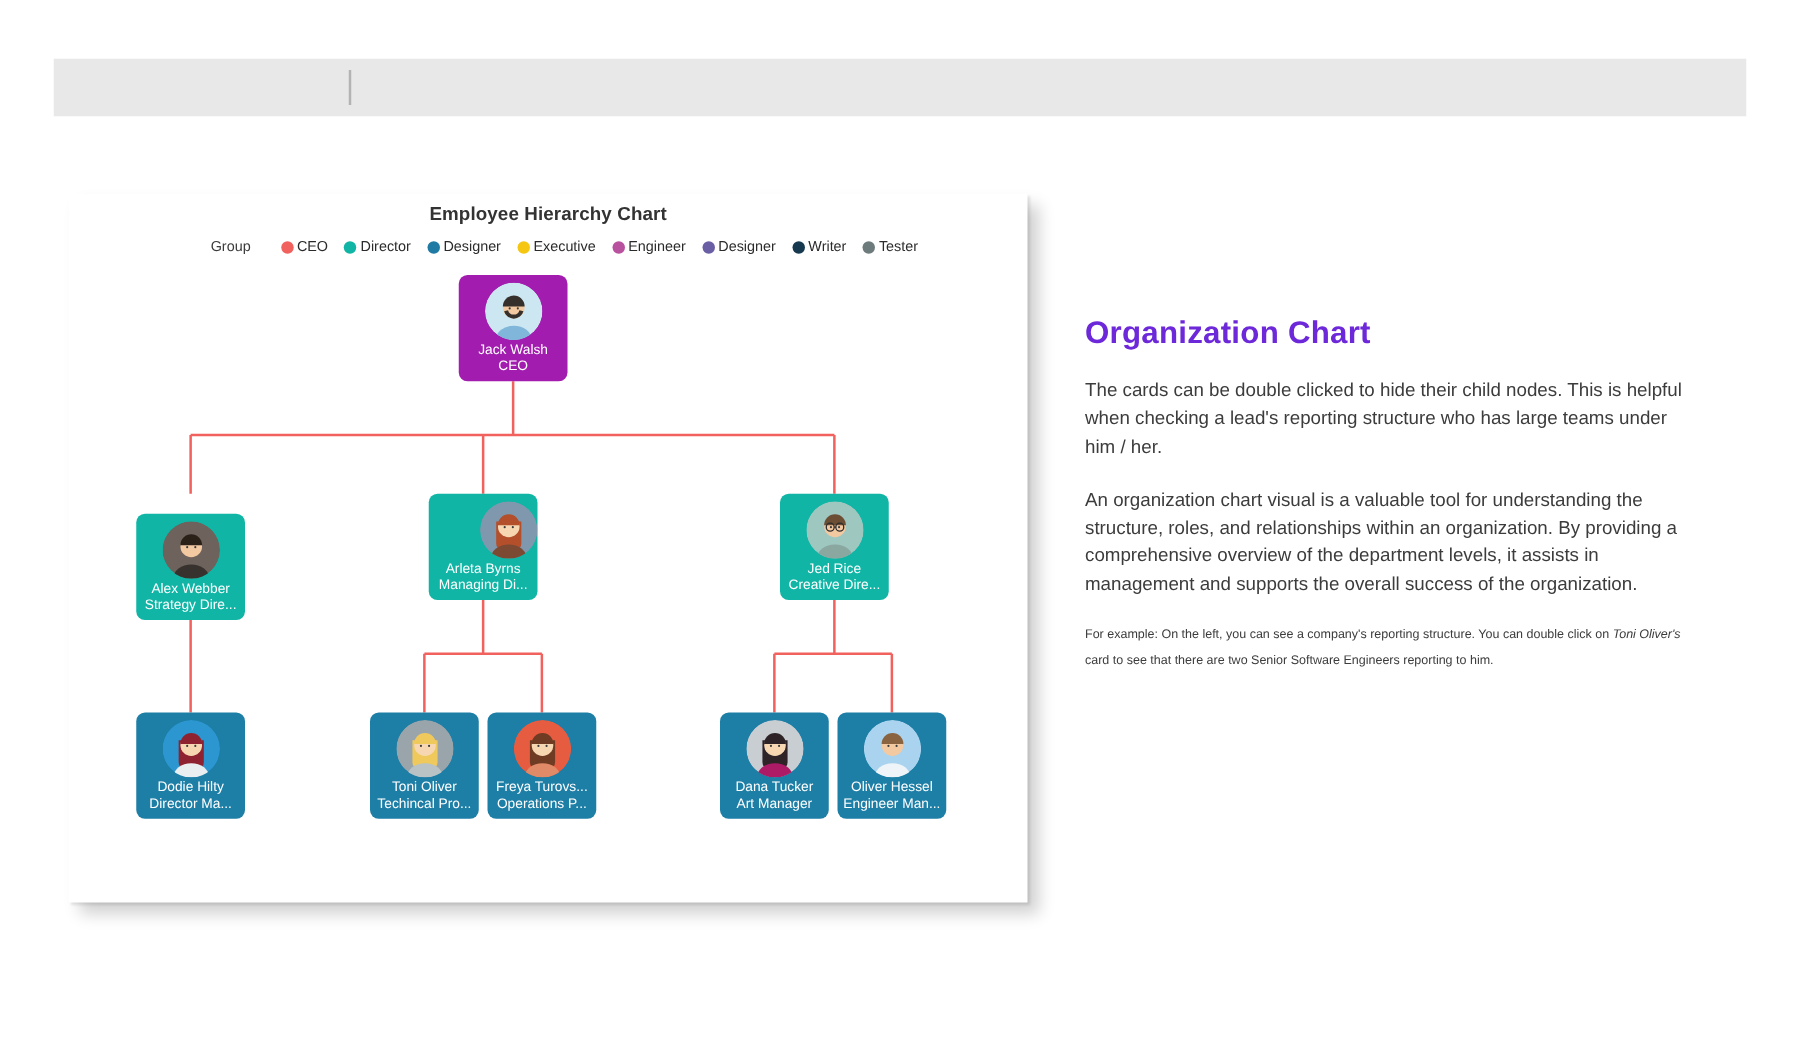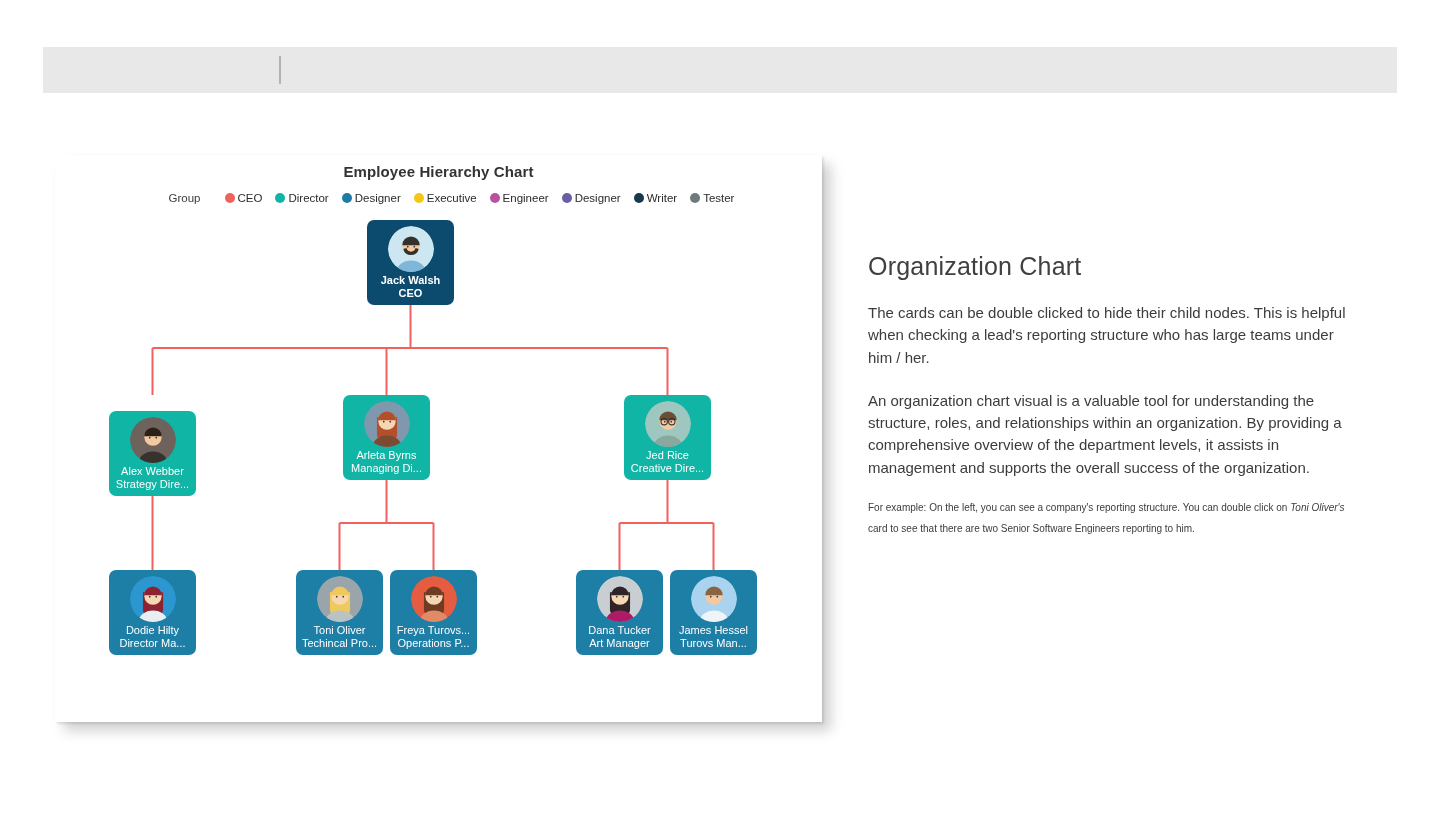--- a/index.html
+++ b/index.html
@@ -34,31 +34,31 @@
 
   .node { position:absolute; width:87px; height:85px; border-radius:7px;
           display:flex; flex-direction:column; align-items:center; cursor:pointer; }
   .avatar { width:46px; height:46px; border-radius:50%; overflow:hidden; margin-top:6px; }
   .avatar svg { display:block; }
   .node-label { position:absolute; bottom:6px; left:0; width:100%; text-align:center;
                 color:#ffffff; font-size:11px; line-height:12.5px; white-space:nowrap; }
 
   .pos-jack   { left:312px; top:65px;  }
   .pos-alex   { left:54px;  top:256px; }
-  .pos-arleta { left:288px; top:240px; }
+  .pos-arleta { left:288px; top:240px;align-items:flex-end; }
   .pos-jed    { left:569px; top:240px; }
   .pos-dodie  { left:54px;  top:415px; }
   .pos-toni   { left:241px; top:415px; }
   .pos-freya  { left:335px; top:415px; }
   .pos-dana   { left:521px; top:415px; }
   .pos-james  { left:615px; top:415px; }
 
   
   .description { position:absolute; left:868px; top:252px; width:492px; color:#3c3c3c; }
-  .description h1 { font-size:25px; font-weight:400; color:#404040; letter-spacing:0.2px; }
+  .description h1 { font-size:25px; font-weight:700; color:#6d28d9; letter-spacing:0.2px; }
   .description p { font-size:15px; line-height:22.3px; margin-top:21px; }
   .description p.small { font-size:10px; line-height:20.5px; margin-top:19px; }
   .description .italic { font-style:italic; }
 </style>
 </head>
 <body>
 
 <div class="topbar">
   <div class="topbar-divider"></div>
 </div>
@@ -105,21 +105,21 @@
   </div>
 
   <div class="chart-area">
     <svg class="connector-svg" viewBox="0 0 767 567">
       <path fill="none" stroke="#f1615e" stroke-width="2" d="M355.5 150 V193 M97.5 193 H612.5 M97.5 193 V240 M331.5 193 V240 M612.5 193 V240
                M97.5 325 V415
                M331.5 325 V368 M284.5 368 H378.5 M284.5 368 V415 M378.5 368 V415
                M612.5 325 V368 M564.5 368 H658.5 M564.5 368 V415 M658.5 368 V415" style="stroke: rgb(241, 97, 94);"></path>
     </svg>
 
-    <div class="node pos-jack" style="background-color: #0c4a6e; font-weight: bold;">
+    <div class="node pos-jack" style="background-color: #a21caf;">
       <div class="avatar">
           <svg viewBox="0 0 48 48" width="100%" height="100%">
             <circle cx="24" cy="24" r="24" fill="#cde7f2"></circle>
             <path d="M9,48 a15,12 0 0 1 30,0 z" fill="#7fb6d9"></path>
             <circle cx="24" cy="21" r="9" fill="#f3c9a2"></circle>
             <path d="M14.9,20 A9.1,9.1 0 0 1 33.1,20 Z" fill="#35302b"></path>
             <path d="M17.6,23.5 a6.6,6.6 0 0 0 12.8,0" stroke="#35302b" stroke-width="3.4" fill="none"></path>
             <circle cx="20.6" cy="21.6" r="0.9" fill="#3a3a3a"></circle>
             <circle cx="27.4" cy="21.6" r="0.9" fill="#3a3a3a"></circle>
           </svg>
@@ -264,22 +264,22 @@
           <svg viewBox="0 0 48 48" width="100%" height="100%">
             <circle cx="24" cy="24" r="24" fill="#a9d3ee"></circle>
             <path d="M9,48 a15,12 0 0 1 30,0 z" fill="#eef4f7"></path>
             <circle cx="24" cy="21" r="9" fill="#f3c9a2"></circle>
             <path d="M14.9,20 A9.1,9.1 0 0 1 33.1,20 Z" fill="#8a6440"></path>
             <circle cx="20.6" cy="21.6" r="0.9" fill="#3a3a3a"></circle>
             <circle cx="27.4" cy="21.6" r="0.9" fill="#3a3a3a"></circle>
           </svg>
         </div>
       <div class="node-label">
-        <div>James Hessel</div>
-        <div>Turovs Man...</div>
+        <div>Oliver Hessel</div>
+        <div>Engineer Man...</div>
       </div>
     </div>
   </div>
 </div>
 
 <div class="description">
   <h1>Organization Chart</h1>
   <p>The cards can be double clicked to hide their child nodes. This is helpful when checking a lead's reporting structure who has large teams under him / her.</p>
   <p>An organization chart visual is a valuable tool for understanding the structure, roles, and relationships within an organization. By providing a comprehensive overview of the department levels, it assists in management and supports the overall success of the organization.</p>
   <p class="small"><span>For example: On the left, you can see a company's reporting structure. You can double click on </span><span class="italic">Toni Oliver's</span><span> card to see that there are two Senior Software Engineers reporting to him.</span></p>

